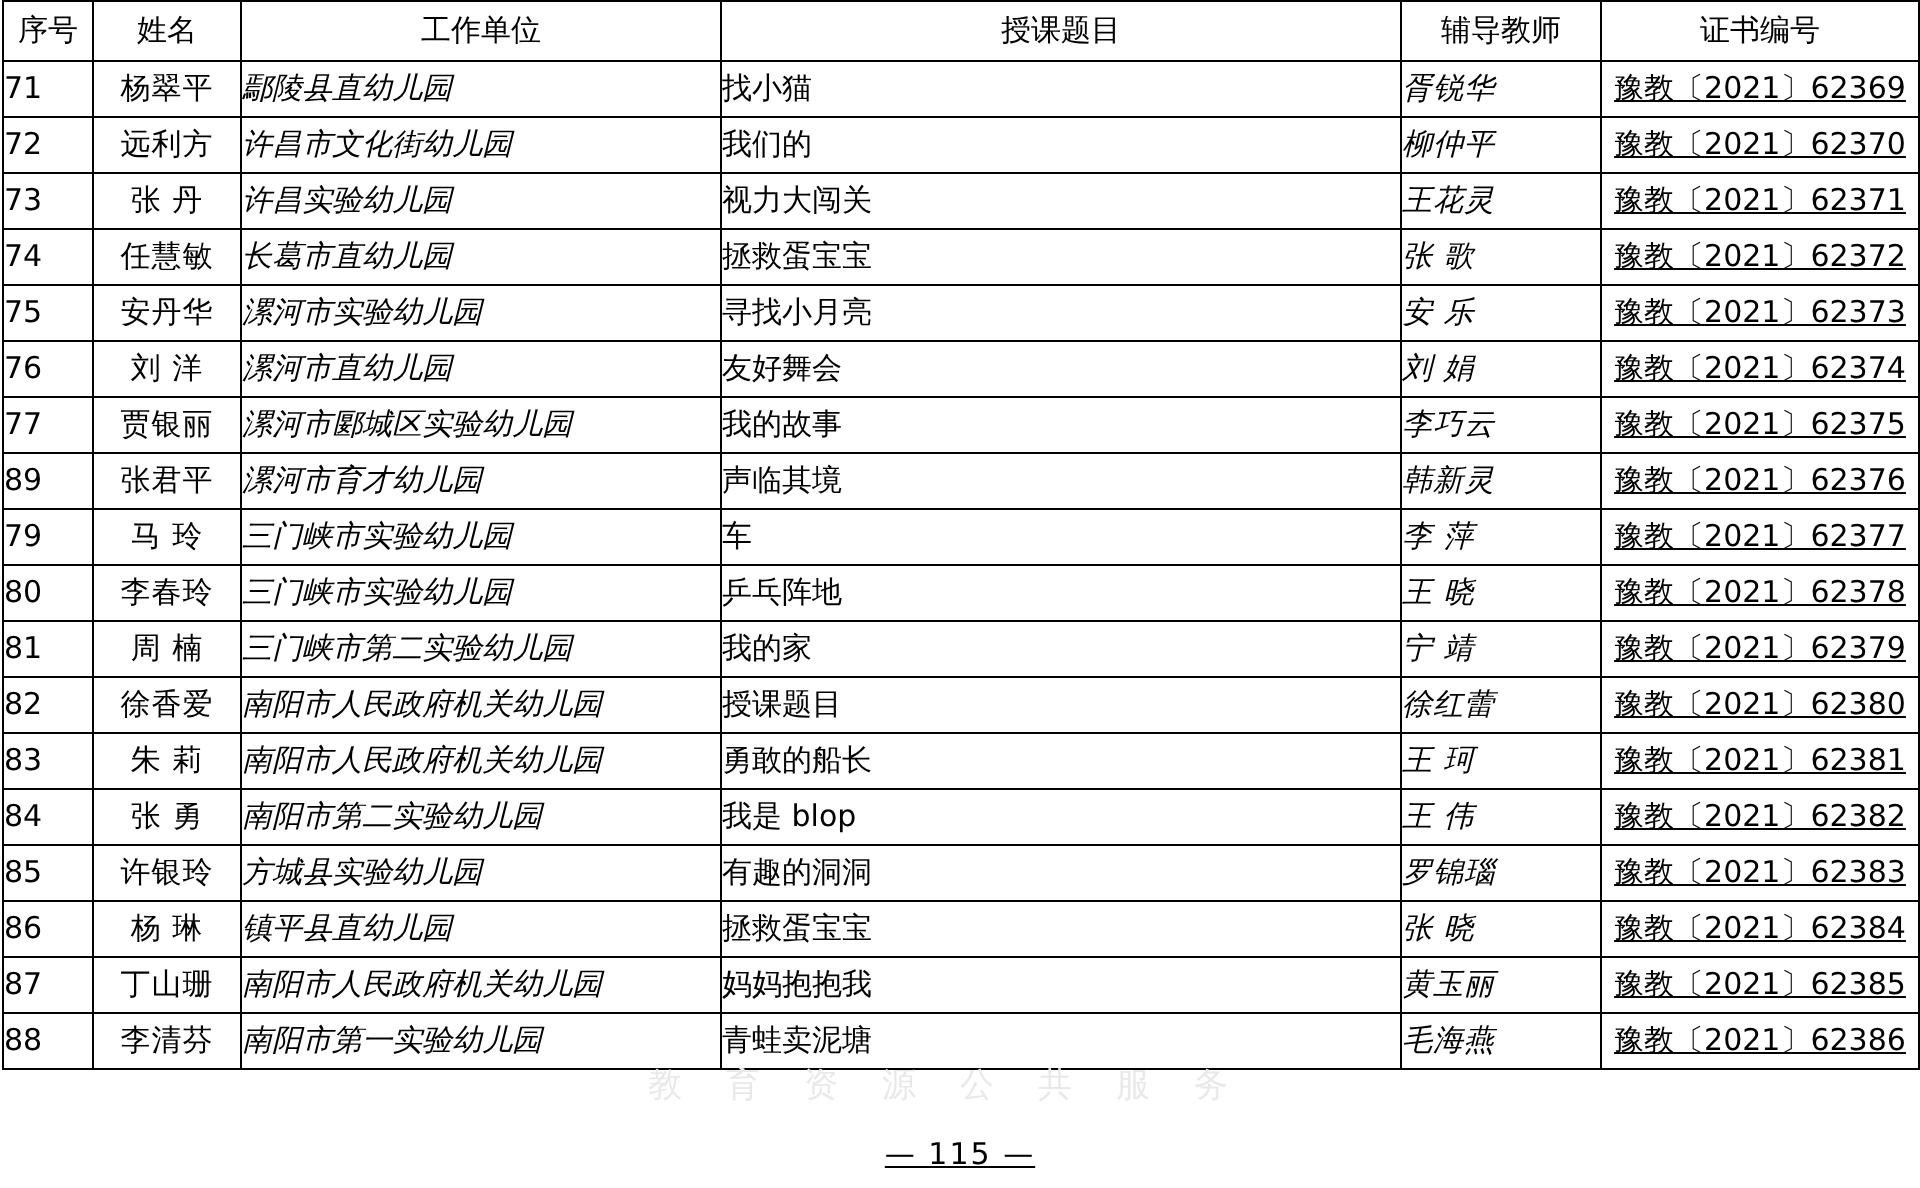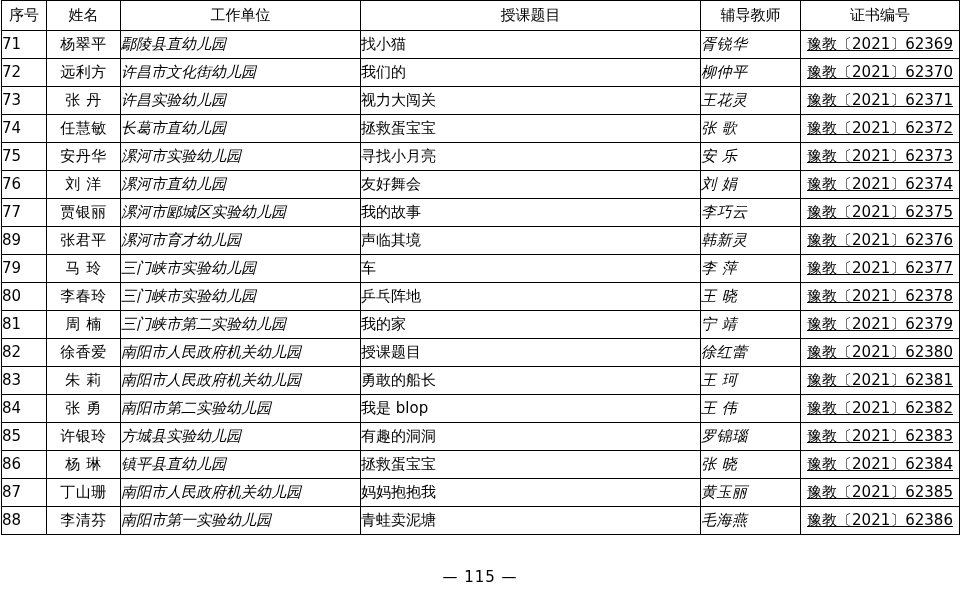--- a/index.html
+++ b/index.html
@@ -61,20 +61,21 @@
   td.cert  { text-align: center; text-decoration: underline; }
 
   .footer {
     position: absolute;
     left: 0;
     right: 0;
     bottom: 8px;
     text-align: center;
     font-size: 15px;
     letter-spacing: 1px;
+    text-decoration: underline;
   }
   .watermark {
     position: absolute;
     left: 0;
     right: 0;
     bottom: 40px;
     text-align: center;
     font-size: 17px;
     color: #e9e9e9;
     letter-spacing: 22px;
@@ -247,15 +248,16 @@
           <td class="seq">88</td>
           <td class="name">李清芬</td>
           <td class="unit">南阳市第一实验幼儿园</td>
           <td class="topic">青蛙卖泥塘</td>
           <td class="teach">毛海燕</td>
           <td class="cert">豫教〔2021〕62386</td>
         </tr>
       </tbody>
   </table>
 
+  <div class="watermark">教育资源公共服务</div>
   <div class="footer">— 115 —</div>
 
 </div>
 
 </body></html>

